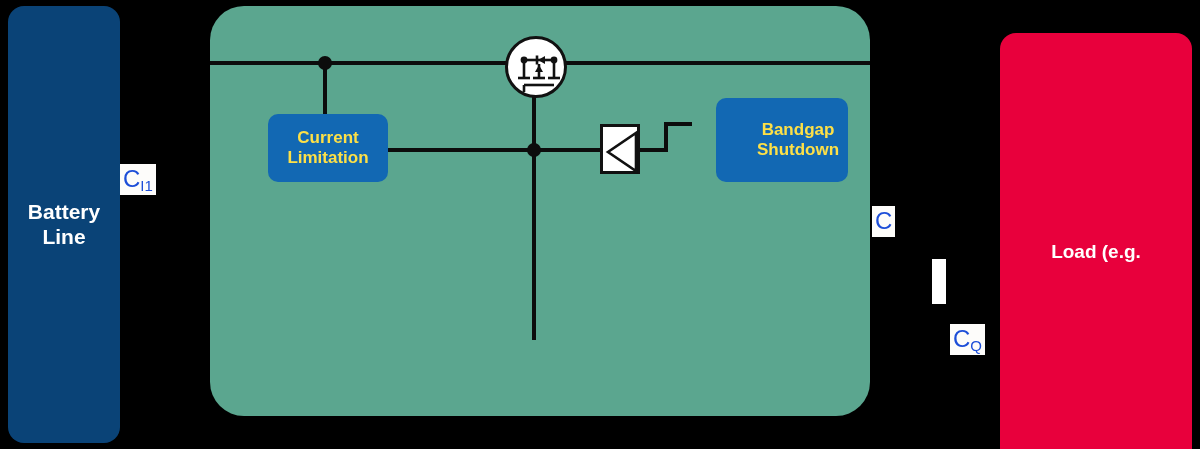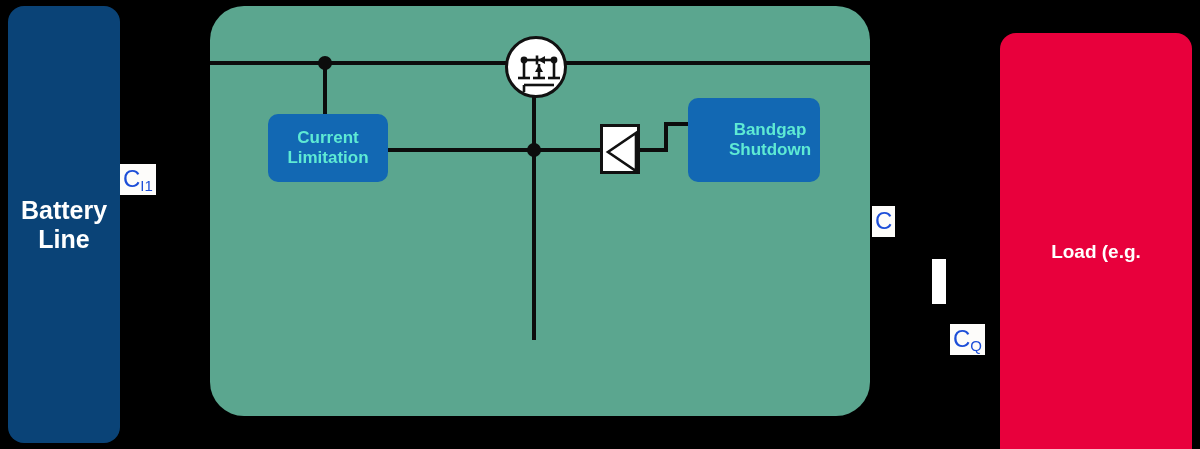--- a/index.html
+++ b/index.html
@@ -25,21 +25,21 @@
     text-align: center;
     color: #ffffff;
     font-weight: bold;
     line-height: 1.15;
     box-sizing: border-box;
   }
   .block-battery {
     left: 8px;  top: 6px;  width: 112px;  height: 437px;
     background: #0a4377;
     border-radius: 16px;
-    font-size: 25px;
+    font-size: 21px;
   }
   .block-regulator {
     left: 210px; top: 6px; width: 660px; height: 410px;
     background: #5ba68f;
     border-radius: 34px;
   }
   .block-load {
     left: 1000px; top: 6px; width: 192px; height: 437px;
     background: #e8003c;
     border-radius: 16px;
@@ -48,29 +48,29 @@
   }
 
   
   .fblock {
     position: absolute;
     display: flex;
     align-items: center;
     justify-content: center;
     text-align: center;
     background: #1268b3;
-    color: #5eead4;
+    color: #fde047;
     font-weight: bold;
     border-radius: 10px;
     line-height: 1.18;
     box-sizing: border-box;
     z-index: 6;
   }
   .fb-current   { left: 268px; top: 114px; width: 120px;  height: 68px;  font-size: 17px; }
-  .fb-bandgap   { left: 688px; top: 98px;  width: 132px;  height: 84px;  font-size: 17px; padding-left: 32px; }
+  .fb-bandgap   { left: 716px; top: 98px;  width: 132px;  height: 84px;  font-size: 17px; padding-left: 32px; }
   .fb-tempshut  { left: 408px; top: 338px; width: 278px;  height: 78px;  font-size: 17px; }
 
   
   .wire {
     position: absolute;
     background: #0c0c0c;
     z-index: 3;
   }
   .wire-h { height: 4px; }
   .wire-v { width: 4px; }

